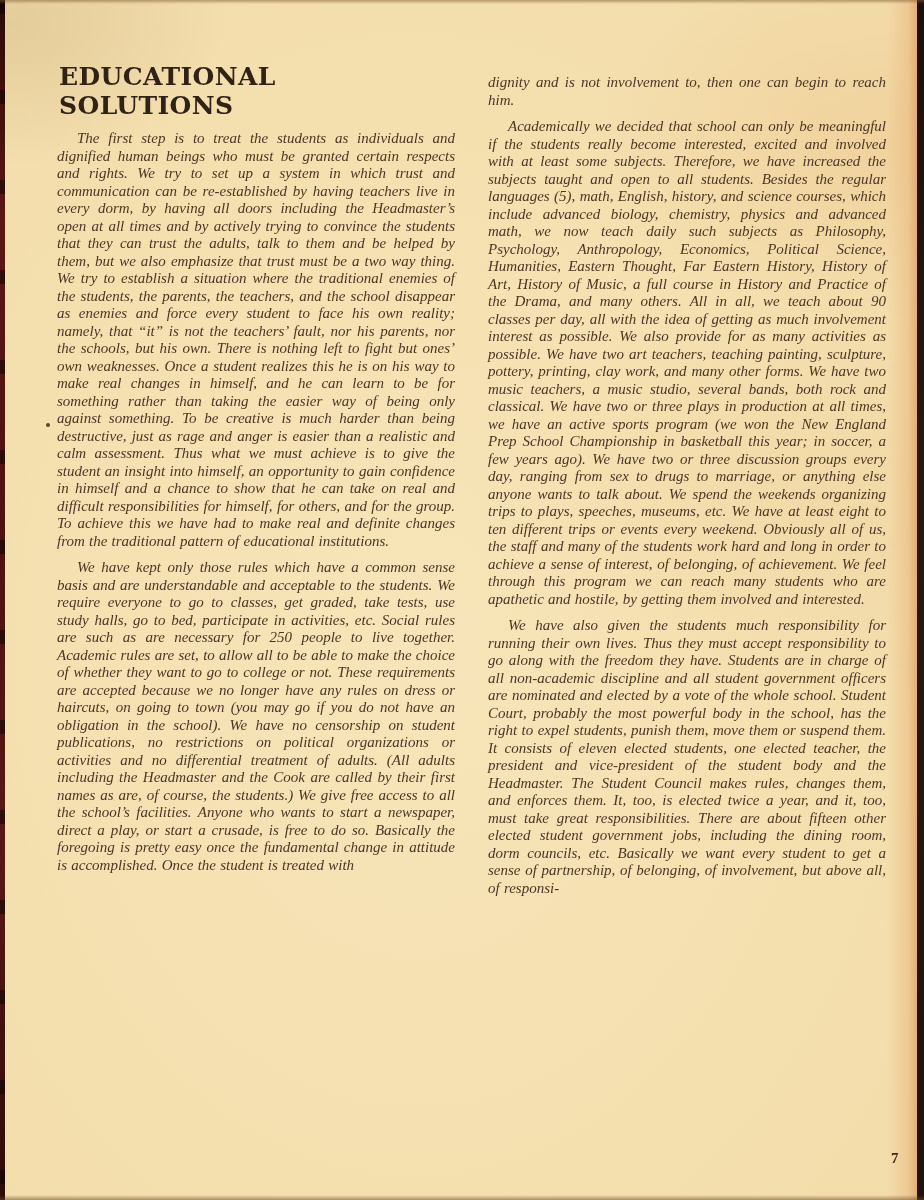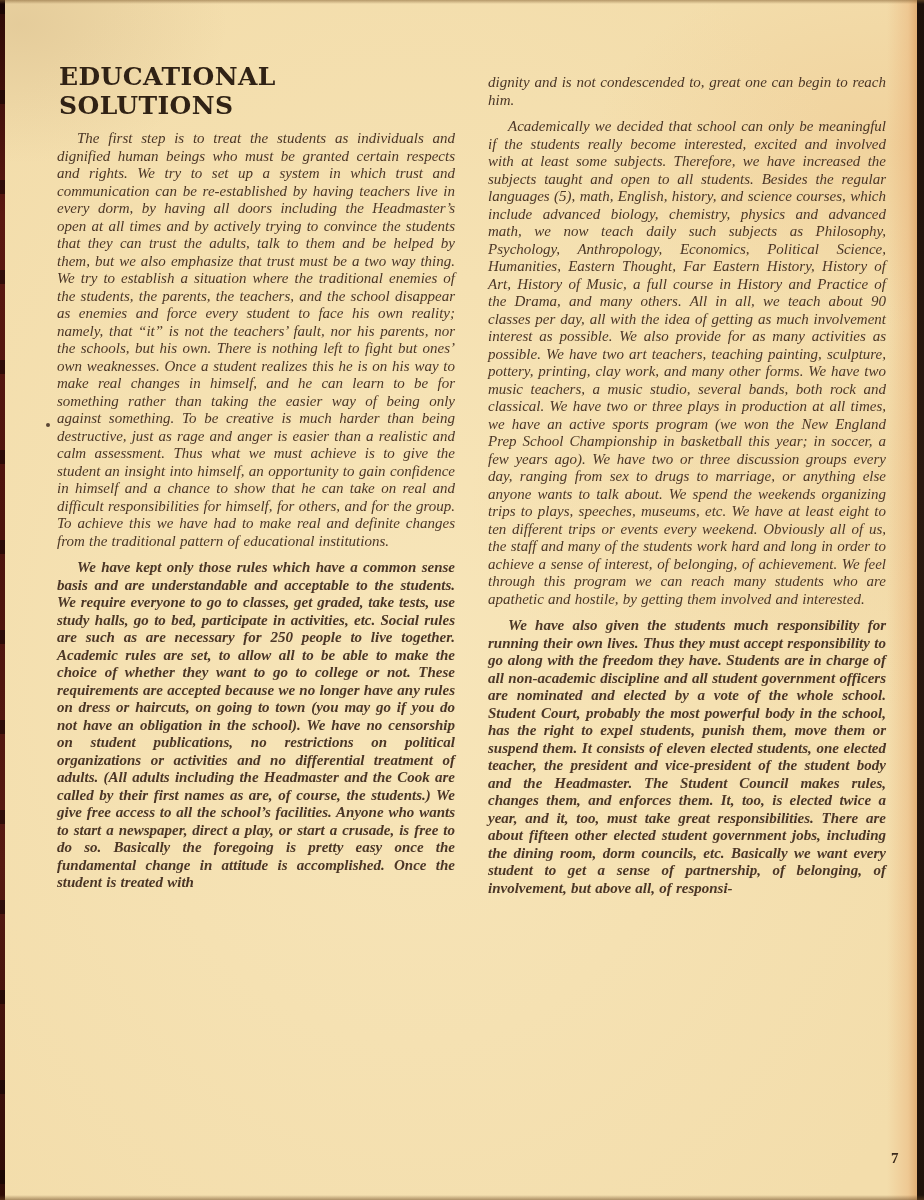--- a/index.html
+++ b/index.html
@@ -69,21 +69,21 @@
   p.body-par {
     font-style: italic;
     font-size: 15px;
     line-height: 17.5px;
     text-align: justify;
     margin: 0 0 9px 0;
     text-indent: 20px;
     word-spacing: 0.5px;
   }
   p.no-indent { text-indent: 0; }
-  p.last { margin-bottom: 0; font-weight: bold; }
+  p.last { margin-bottom: 0; }
 
   .page-number {
     position: absolute; left: 891px; top: 1150px;
     font-style: normal; font-weight: bold;
     font-size: 15px; color: #3c2b1c;
   }
 </style>
 </head>
 <body>
 
@@ -94,19 +94,19 @@
 <div class="edge-bottom"></div>
 <div class="margin-speck"></div>
 
 <div class="content">
   <div class="col col-left">
     <h1 class="heading">EDUCATIONAL SOLUTIONS</h1>
     <p class="body-par">The first step is to treat the students as individuals and dignified human beings who must be granted certain respects and rights. We try to set up a system in which trust and communication can be re-established by having teachers live in every dorm, by having all doors including the Headmaster’s open at all times and by actively trying to convince the students that they can trust the adults, talk to them and be helped by them, but we also emphasize that trust must be a two way thing. We try to establish a situation where the traditional enemies of the students, the parents, the teachers, and the school disappear as enemies and force every student to face his own reality; namely, that “it” is not the teachers’ fault, nor his parents, nor the schools, but his own. There is nothing left to fight but ones’ own weaknesses. Once a student realizes this he is on his way to make real changes in himself, and he can learn to be for something rather than taking the easier way of being only against something. To be creative is much harder than being destructive, just as rage and anger is easier than a realistic and calm assessment. Thus what we must achieve is to give the student an insight into himself, an opportunity to gain confidence in himself and a chance to show that he can take on real and difficult responsibilities for himself, for others, and for the group. To achieve this we have had to make real and definite changes from the traditional pattern of educational institutions.</p>
     <p class="body-par last">We have kept only those rules which have a common sense basis and are understandable and acceptable to the students. We require everyone to go to classes, get graded, take tests, use study halls, go to bed, participate in activities, etc. Social rules are such as are necessary for 250 people to live together. Academic rules are set, to allow all to be able to make the choice of whether they want to go to college or not. These requirements are accepted because we no longer have any rules on dress or haircuts, on going to town (you may go if you do not have an obligation in the school). We have no censorship on student publications, no restrictions on political organizations or activities and no differential treatment of adults. (All adults including the Headmaster and the Cook are called by their first names as are, of course, the students.) We give free access to all the school’s facilities. Anyone who wants to start a newspaper, direct a play, or start a crusade, is free to do so. Basically the foregoing is pretty easy once the fundamental change in attitude is accomplished. Once the student is treated with</p>
   </div>
   <div class="col col-right">
-    <p class="body-par no-indent">dignity and is not condescended to, great one can begin to reach him.</p>
+    <p class="body-par no-indent">dignity and is not involvement to, then one can begin to reach him.</p>
     <p class="body-par">Academically we decided that school can only be meaningful if the students really become interested, excited and involved with at least some subjects. Therefore, we have increased the subjects taught and open to all students. Besides the regular languages (5), math, English, history, and science courses, which include advanced biology, chemistry, physics and advanced math, we now teach daily such subjects as Philosophy, Psychology, Anthropology, Economics, Political Science, Humanities, Eastern Thought, Far Eastern History, History of Art, History of Music, a full course in History and Practice of the Drama, and many others. All in all, we teach about 90 classes per day, all with the idea of getting as much involvement interest as possible. We also provide for as many activities as possible. We have two art teachers, teaching painting, sculpture, pottery, printing, clay work, and many other forms. We have two music teachers, a music studio, several bands, both rock and classical. We have two or three plays in production at all times, we have an active sports program (we won the New England Prep School Championship in basketball this year; in soccer, a few years ago). We have two or three discussion groups every day, ranging from sex to drugs to marriage, or anything else anyone wants to talk about. We spend the weekends organizing trips to plays, speeches, museums, etc. We have at least eight to ten different trips or events every weekend. Obviously all of us, the staff and many of the students work hard and long in order to achieve a sense of interest, of belonging, of achievement. We feel through this program we can reach many students who are apathetic and hostile, by getting them involved and interested.</p>
     <p class="body-par last">We have also given the students much responsibility for running their own lives. Thus they must accept responsibility to go along with the freedom they have. Students are in charge of all non-academic discipline and all student government officers are nominated and elected by a vote of the whole school. Student Court, probably the most powerful body in the school, has the right to expel students, punish them, move them or suspend them. It consists of eleven elected students, one elected teacher, the president and vice-president of the student body and the Headmaster. The Student Council makes rules, changes them, and enforces them. It, too, is elected twice a year, and it, too, must take great responsibilities. There are about fifteen other elected student government jobs, including the dining room, dorm councils, etc. Basically we want every student to get a sense of partnership, of belonging, of involvement, but above all, of responsi-</p>
   </div>
 </div>
 
 <div class="page-number">7</div>
 
 </body></html>

